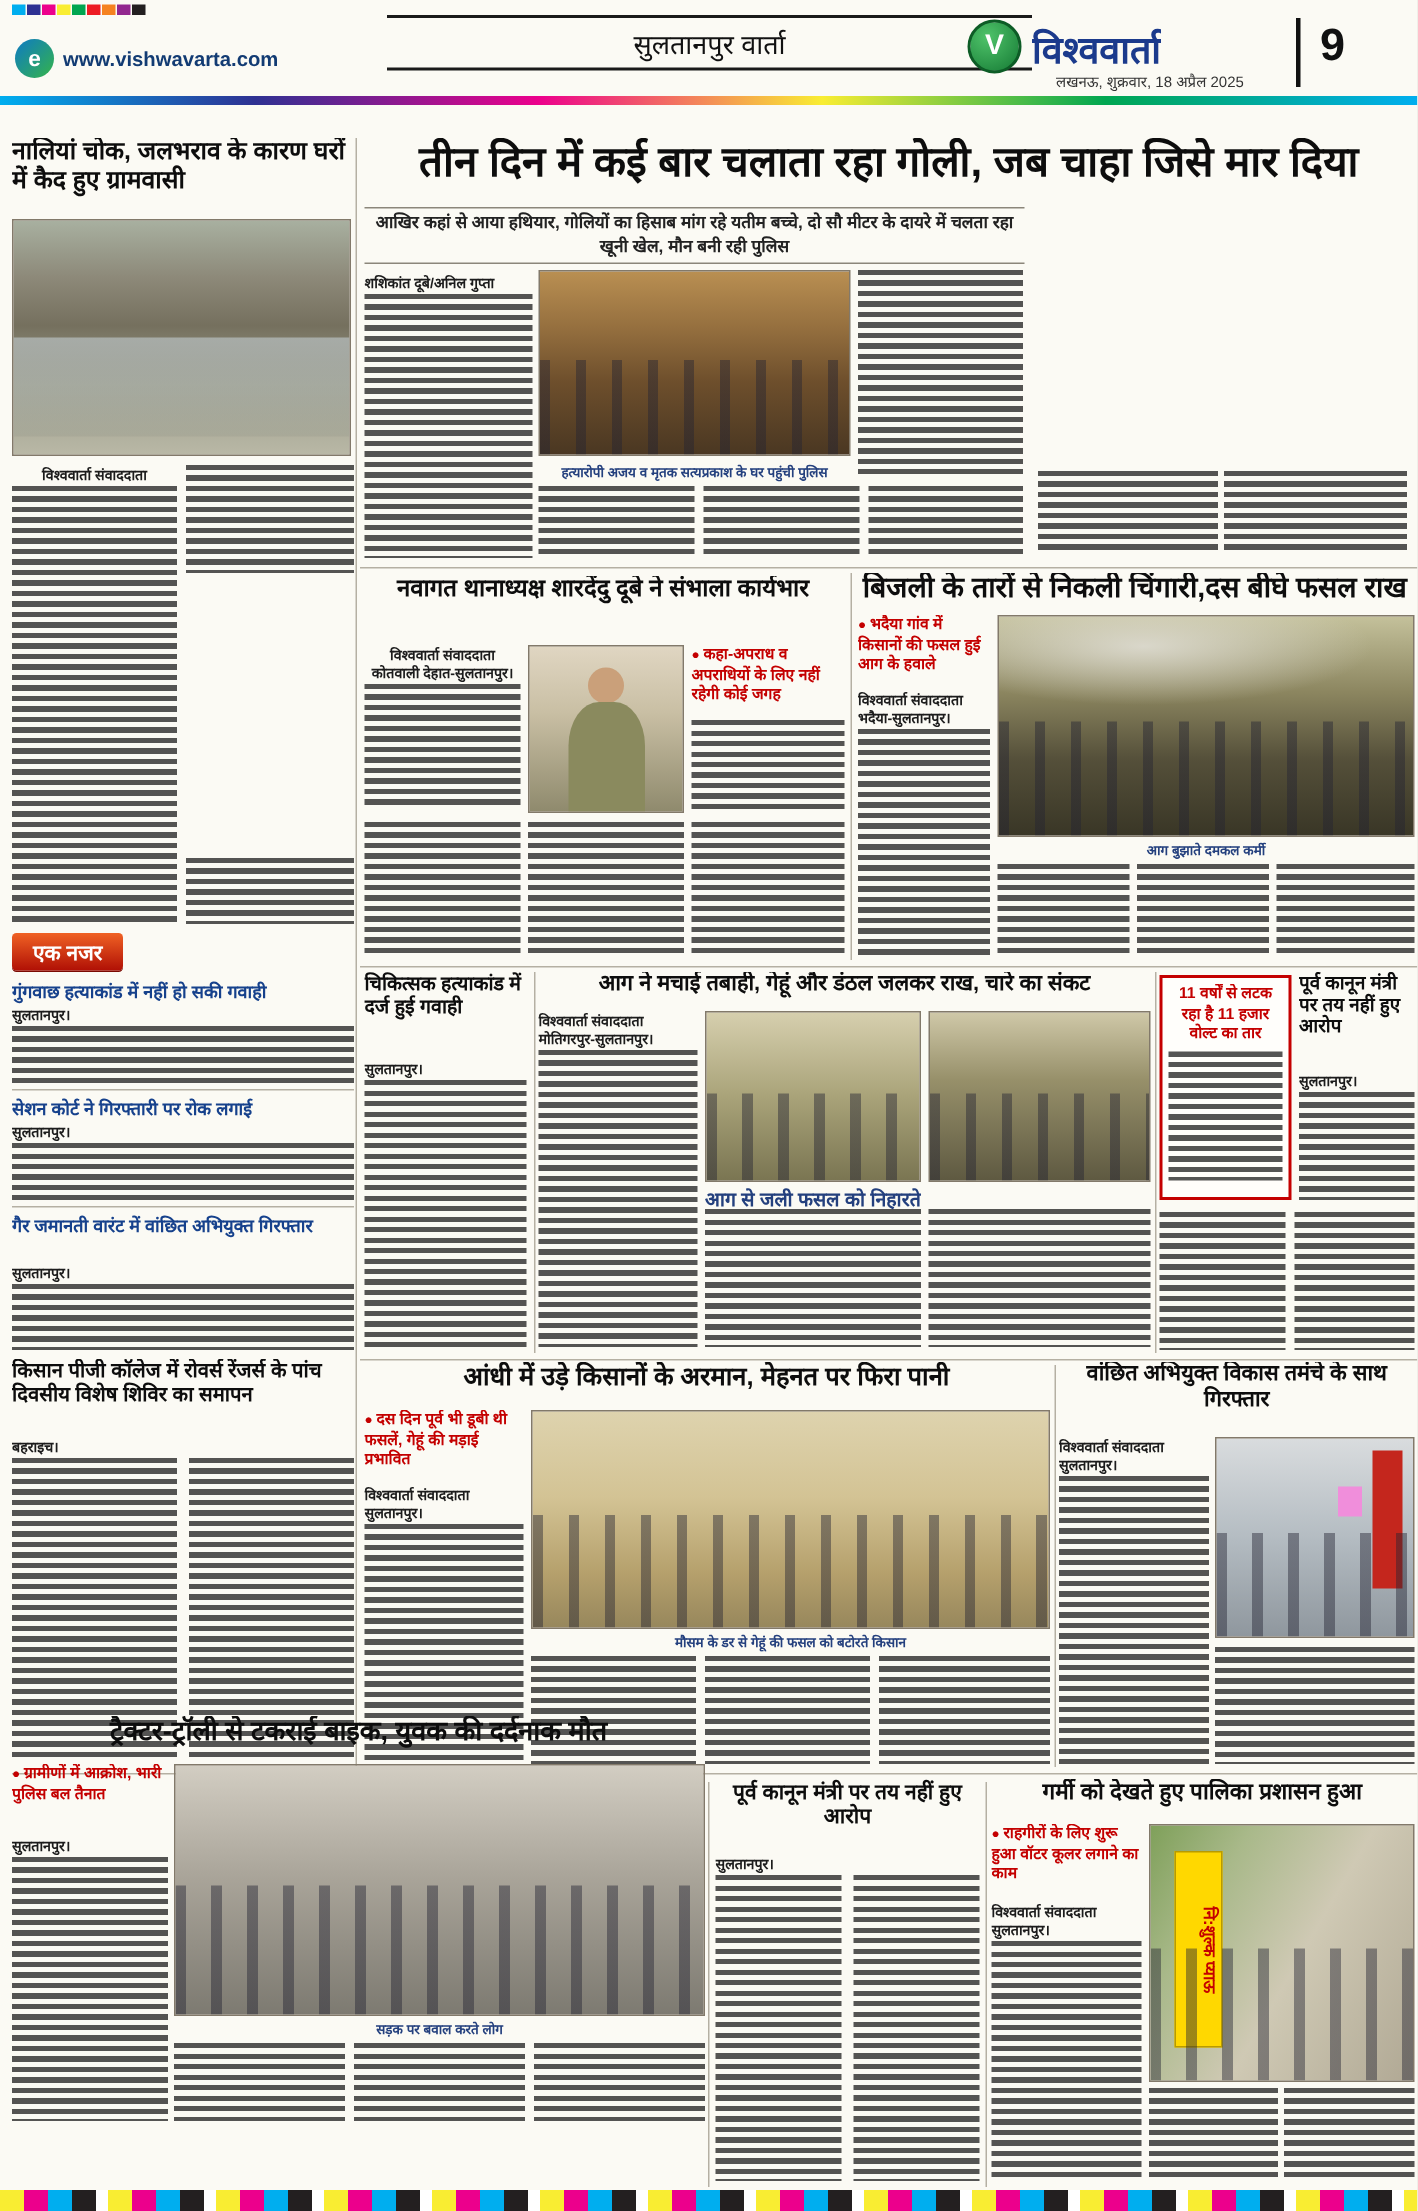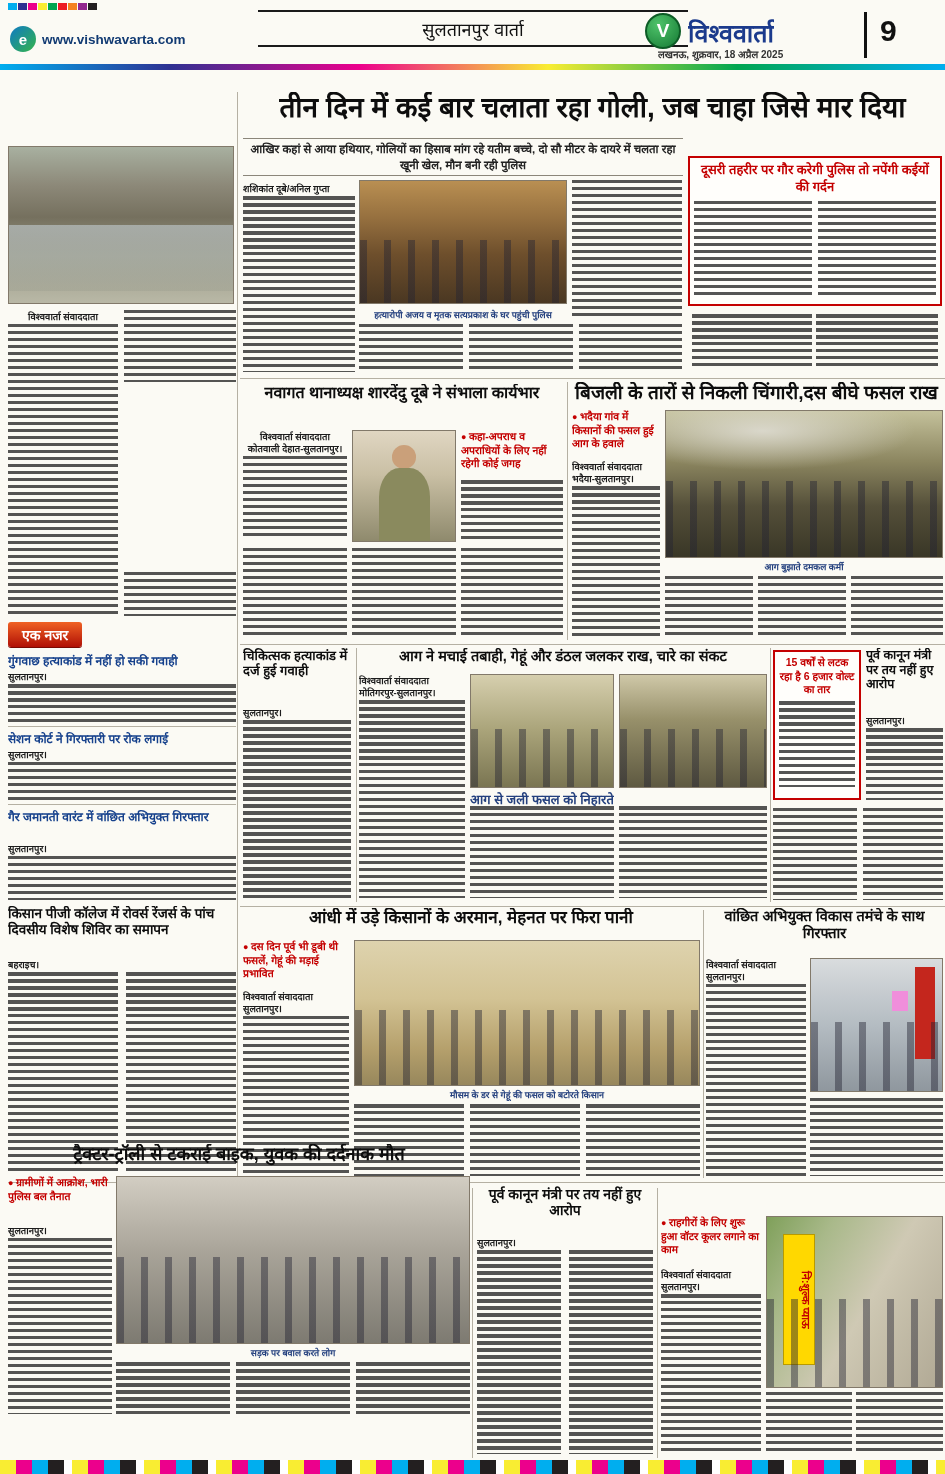--- a/index.html
+++ b/index.html
@@ -79,64 +79,58 @@
   <div class="abs" style="left:42px;top:32px;font-size:13.5px;font-weight:bold;color:#123b73;white-space:nowrap;overflow:hidden">www.vishwavarta.com</div>
 
   <div class="abs masthead-center" style="left:258px;top:10px;width:430px">
     <div class="masthead-title">सुलतानपुर वार्ता</div>
   </div>
 
   <div class="abs brand-logo" style="left:645px;top:13px">
     <span>V</span>
   </div>
   <div class="abs" style="left:688px;top:15px;font-size:25px;font-weight:bold;color:#1b3a8c;white-space:nowrap;overflow:hidden">विश्ववार्ता</div>
-  <div class="abs" style="left:658px;top:47px;font-size:10px;color:#333;font-weight:bold;white-space:nowrap;overflow:hidden">लखनऊ, शुक्रवार, 18 अप्रैल 2025</div>
+  <div class="abs" style="left:704px;top:47px;font-size:10px;color:#333;font-weight:normal;white-space:nowrap;overflow:hidden">लखनऊ, शुक्रवार, 18 अप्रैल 2025</div>
   <div class="abs" style="left:864px;top:12px;width:3px;height:46px;background:#111"></div>
   <div class="abs" style="left:880px;top:14px;font-size:30px;font-weight:bold">9</div>
   <div class="abs rainbow" style="left:0;top:64px;width:945px;height:6px"></div>
 
   <div class="rule" style="left:237px;top:92px;width:1px;height:1088px"></div>
   <div class="rule" style="left:240px;top:378px;width:705px;height:1px"></div>
   <div class="rule" style="left:240px;top:644px;width:705px;height:1px"></div>
   <div class="rule" style="left:240px;top:906px;width:705px;height:1px"></div>
   <div class="rule" style="left:8px;top:1182px;width:937px;height:1px"></div>
   <div class="rule" style="left:567px;top:382px;width:1px;height:258px"></div>
   <div class="rule" style="left:356px;top:648px;width:1px;height:254px"></div>
   <div class="rule" style="left:770px;top:648px;width:1px;height:254px"></div>
   <div class="rule" style="left:703px;top:910px;width:1px;height:268px"></div>
   <div class="rule" style="left:472px;top:1188px;width:1px;height:270px"></div>
   <div class="rule" style="left:657px;top:1188px;width:1px;height:270px"></div>
 
   <section class="sec" style="left:8px;top:92px;width:228px;height:530px">
+    <div class="h" style="left:0;top:0;width:226px;height:52px;font-size:16.5px">नालियां चोक, जलभराव के कारण घरों में कैद हुए ग्रामवासी</div>
     <div class="photo ph-street" style="left:0;top:54px;width:226px;height:158px">
       <div class="ov-water"></div>
     </div>
     <div class="byline ctr" style="left:0;top:218px;width:110px">विश्ववार्ता संवाददाता</div>
     <div class="greek" style="left:0;top:232px;width:110px;height:292px"></div>
     <div class="greek" style="left:116px;top:218px;width:112px;height:72px"></div>
     <div class="greek" style="left:116px;top:480px;width:112px;height:44px"></div>
   </section>
 
   <section class="sec" style="left:240px;top:92px;width:705px;height:286px">
     <div class="h ctr" style="left:0;top:0;width:705px;height:42px;font-size:28px">तीन दिन में कई बार चलाता रहा गोली, जब चाहा जिसे मार दिया</div>
     <div class="subhead" style="left:3px;top:46px;width:440px;height:38px">आखिर कहां से आया हथियार, गोलियों का हिसाब मांग रहे यतीम बच्चे, दो सौ मीटर के दायरे में चलता रहा खूनी खेल, मौन बनी रही पुलिस</div>
     <div class="byline" style="left:3px;top:90px;width:112px">शशिकांत दूबे/अनिल गुप्ता</div>
     <div class="greek" style="left:3px;top:104px;width:112px;height:176px"></div>
     <div class="photo ph-thatch" style="left:119px;top:88px;width:208px;height:124px">
       <div class="ov-people"></div>
     </div>
     <div class="caption" style="left:119px;top:216px;width:208px">हत्यारोपी अजय व मृतक सत्यप्रकाश के घर पहुंची पुलिस</div>
     <div class="greek" style="left:332px;top:88px;width:110px;height:136px"></div>
-    <div class="redbox" style="left:448px;top:64px;width:254px;height:150px">
-      <div class="title" style="font-size:13px">दूसरी तहरीर पर गौर करेगी पुलिस तो नपेंगी कईयों की गर्दन</div>
-      <div style="display:flex;gap:6px;margin-top:5px">
-        <div class="gflow" style="flex:1;height:96px"></div>
-        <div class="gflow" style="flex:1;height:96px"></div>
-      </div>
-    </div>
     <div class="greek" style="left:119px;top:232px;width:104px;height:46px"></div>
     <div class="greek" style="left:229px;top:232px;width:104px;height:46px"></div>
     <div class="greek" style="left:339px;top:232px;width:103px;height:46px"></div>
     <div class="greek" style="left:452px;top:222px;width:120px;height:56px"></div>
     <div class="greek" style="left:576px;top:222px;width:122px;height:56px"></div>
   </section>
 
   <section class="sec" style="left:240px;top:380px;width:326px;height:262px">
     <div class="h ctr" style="left:3px;top:4px;width:318px;height:42px;font-size:16px">नवागत थानाध्यक्ष शारदेंदु दूबे ने संभाला कार्यभार</div>
     <div class="byline ctr" style="left:3px;top:50px;width:104px">विश्ववार्ता संवाददाता</div>
@@ -208,21 +202,21 @@
     <div class="caption" style="left:113px;top:144px;width:144px;font-size:13px">आग से जली फसल को निहारते किसान</div>
     <div class="photo ph-burnt2" style="left:262px;top:28px;width:148px;height:114px">
       <div class="ov-people"></div>
     </div>
     <div class="greek" style="left:113px;top:160px;width:144px;height:92px"></div>
     <div class="greek" style="left:262px;top:160px;width:148px;height:92px"></div>
   </section>
 
   <section class="sec" style="left:771px;top:646px;width:174px;height:258px">
     <div class="redbox" style="left:2px;top:4px;width:88px;height:150px">
-      <div class="title" style="font-size:10.5px">15 वर्षों से लटक रहा है 6 हजार वोल्ट का तार</div>
+      <div class="title" style="font-size:10.5px">11 वर्षों से लटक रहा है 11 हजार वोल्ट का तार</div>
       <div class="gflow" style="height:86px;margin-top:4px"></div>
     </div>
     <div class="h" style="left:95px;top:2px;width:77px;height:62px;font-size:12.5px">पूर्व कानून मंत्री पर तय नहीं हुए आरोप</div>
     <div class="byline" style="left:95px;top:68px;width:77px">सुलतानपुर।</div>
     <div class="greek" style="left:95px;top:82px;width:77px;height:72px"></div>
     <div class="greek" style="left:2px;top:162px;width:84px;height:92px"></div>
     <div class="greek" style="left:92px;top:162px;width:80px;height:92px"></div>
   </section>
 
   <section class="sec" style="left:240px;top:908px;width:462px;height:272px">
@@ -268,20 +262,21 @@
   </section>
 
   <section class="sec" style="left:474px;top:1186px;width:182px;height:274px">
     <div class="h ctr" style="left:3px;top:0;width:176px;height:44px;font-size:14px">पूर्व कानून मंत्री पर तय नहीं हुए आरोप</div>
     <div class="byline" style="left:3px;top:50px;width:90px">सुलतानपुर।</div>
     <div class="greek" style="left:3px;top:64px;width:84px;height:204px"></div>
     <div class="greek" style="left:95px;top:64px;width:84px;height:204px"></div>
   </section>
 
   <section class="sec" style="left:658px;top:1186px;width:287px;height:274px">
+    <div class="h ctr" style="left:2px;top:0;width:283px;height:24px;font-size:15px">गर्मी को देखते हुए पालिका प्रशासन हुआ</div>
     <div class="kicker" style="left:3px;top:30px;width:100px;height:48px">राहगीरों के लिए शुरू हुआ वॉटर कूलर लगाने का काम</div>
     <div class="byline" style="left:3px;top:82px;width:100px">विश्ववार्ता संवाददाता</div>
     <div class="byline" style="left:3px;top:94px;width:100px">सुलतानपुर।</div>
     <div class="greek" style="left:3px;top:108px;width:100px;height:160px"></div>
     <div class="photo ph-event" style="left:108px;top:30px;width:177px;height:172px">
       <div class="ov-banner-yellow">नि:शुल्क प्याऊ</div>
       <div class="ov-people"></div>
     </div>
     <div class="greek" style="left:108px;top:206px;width:86px;height:62px"></div>
     <div class="greek" style="left:198px;top:206px;width:87px;height:62px"></div>

